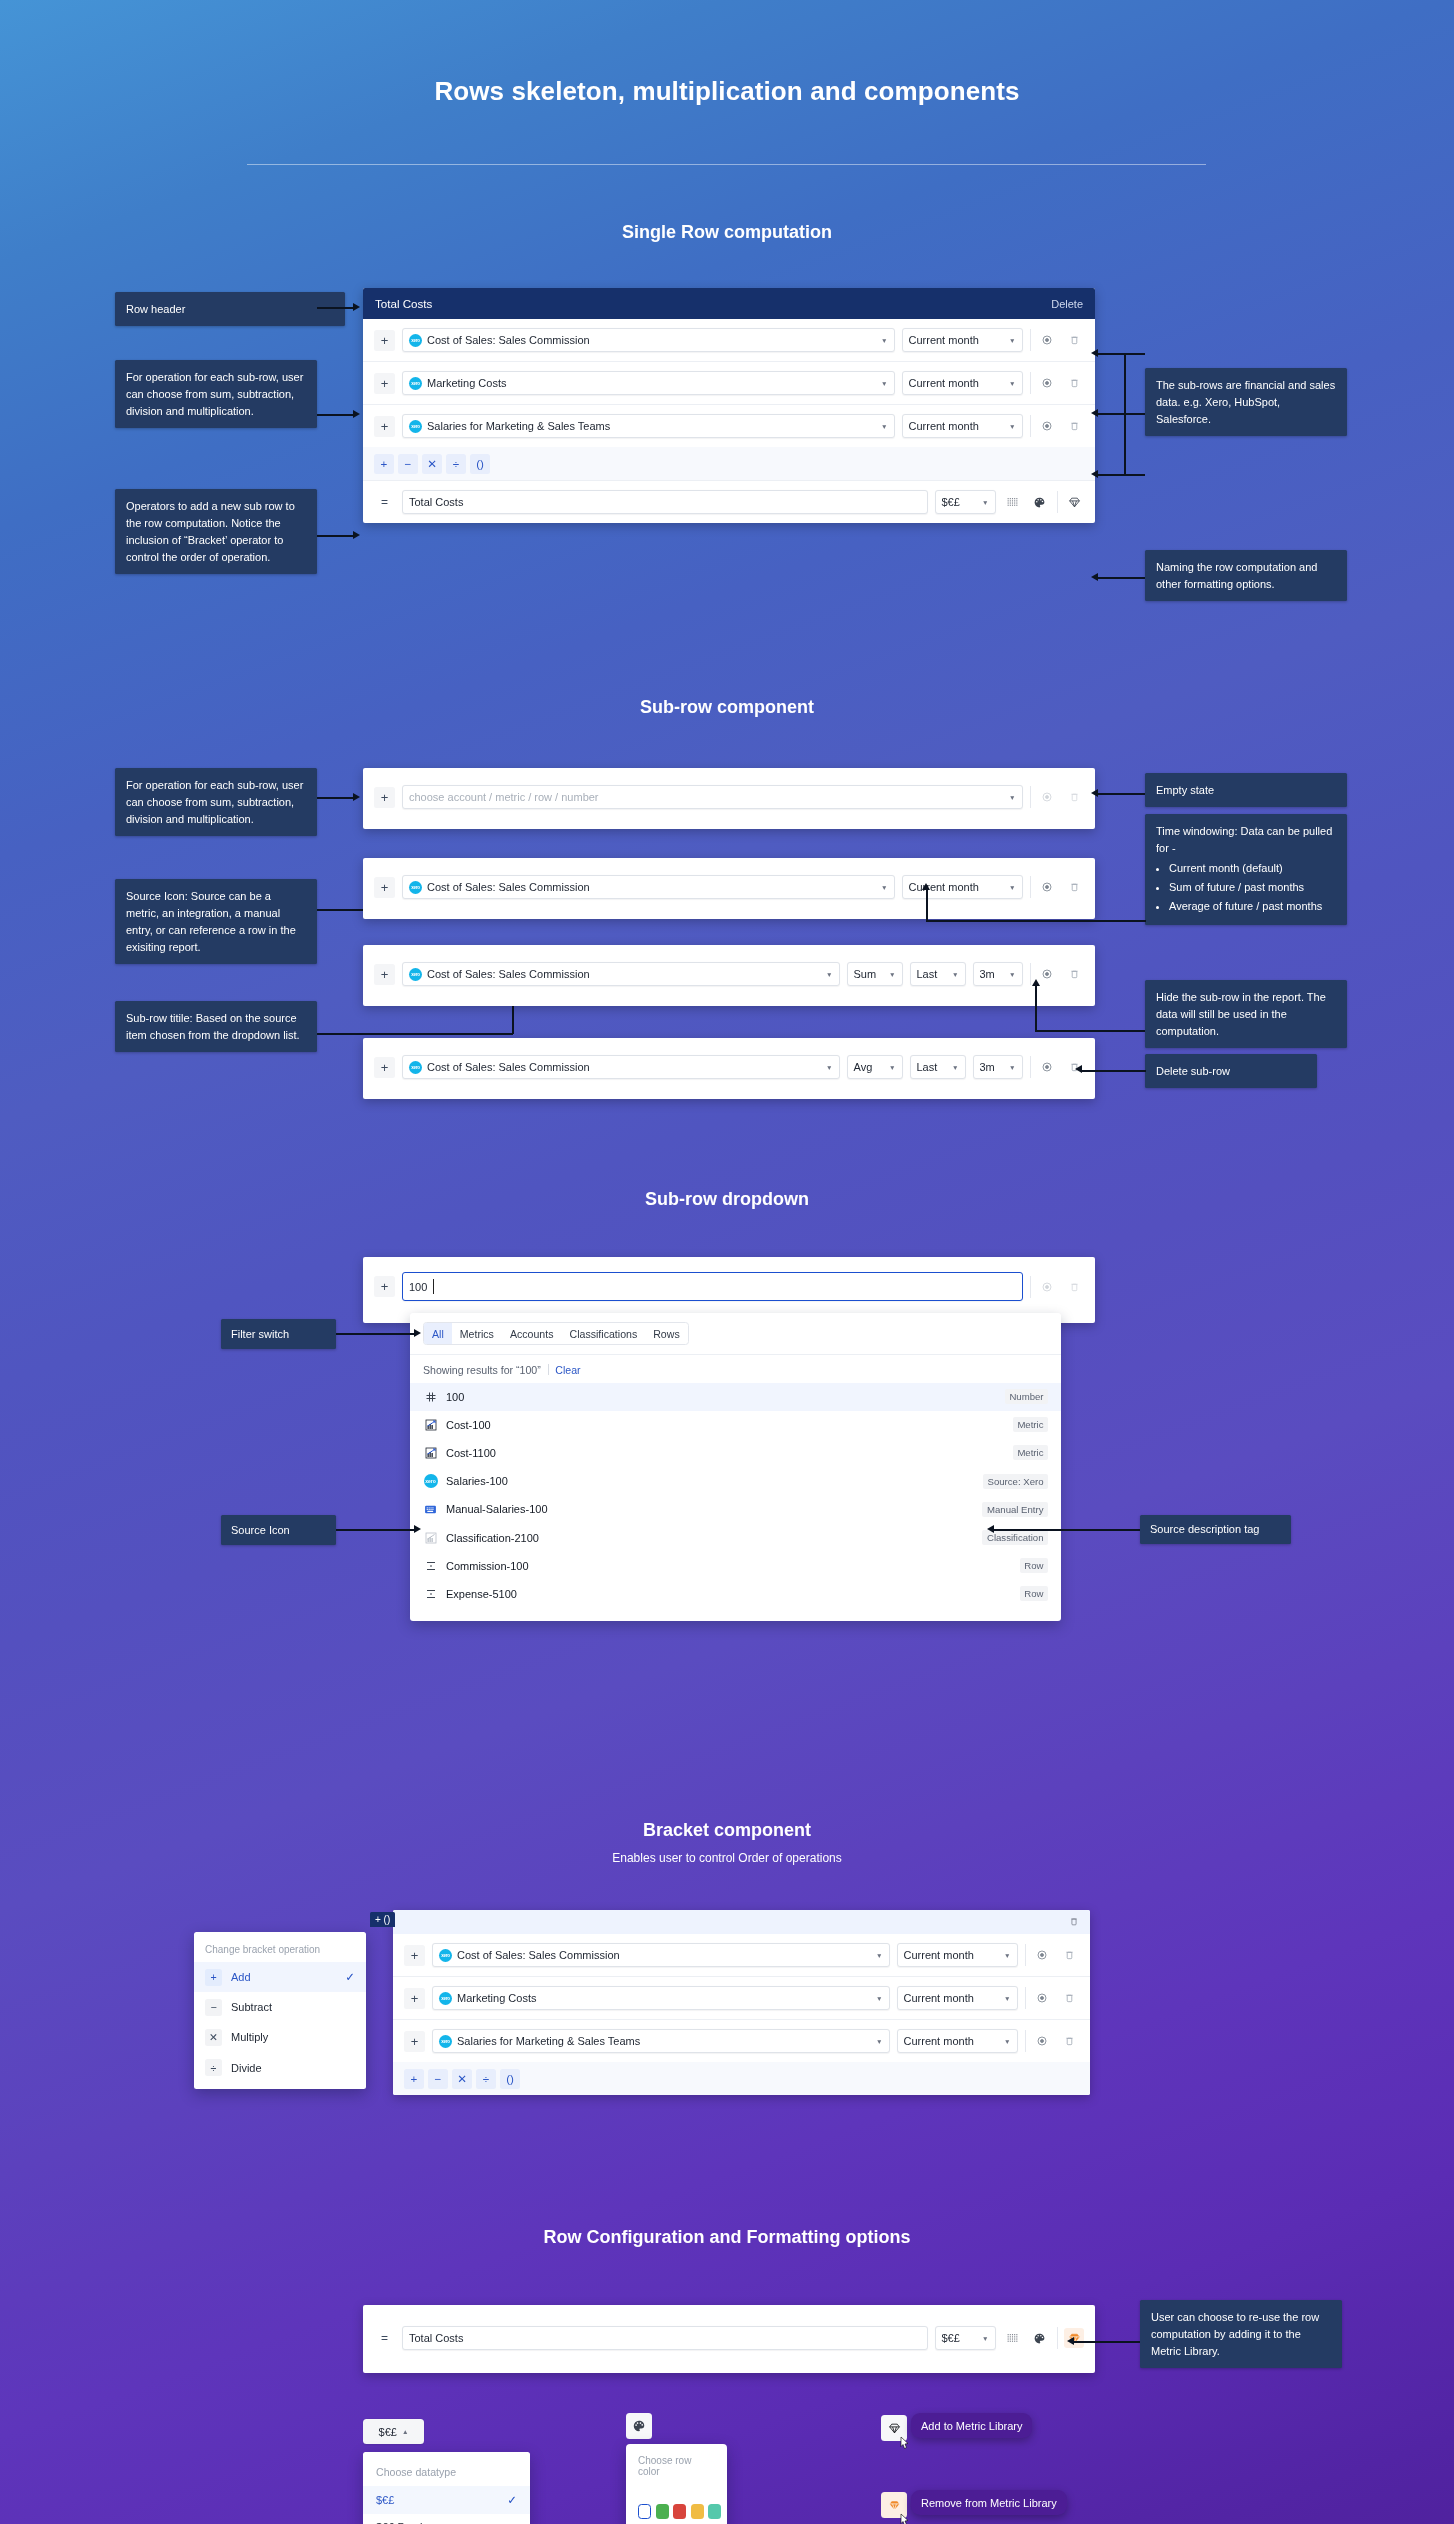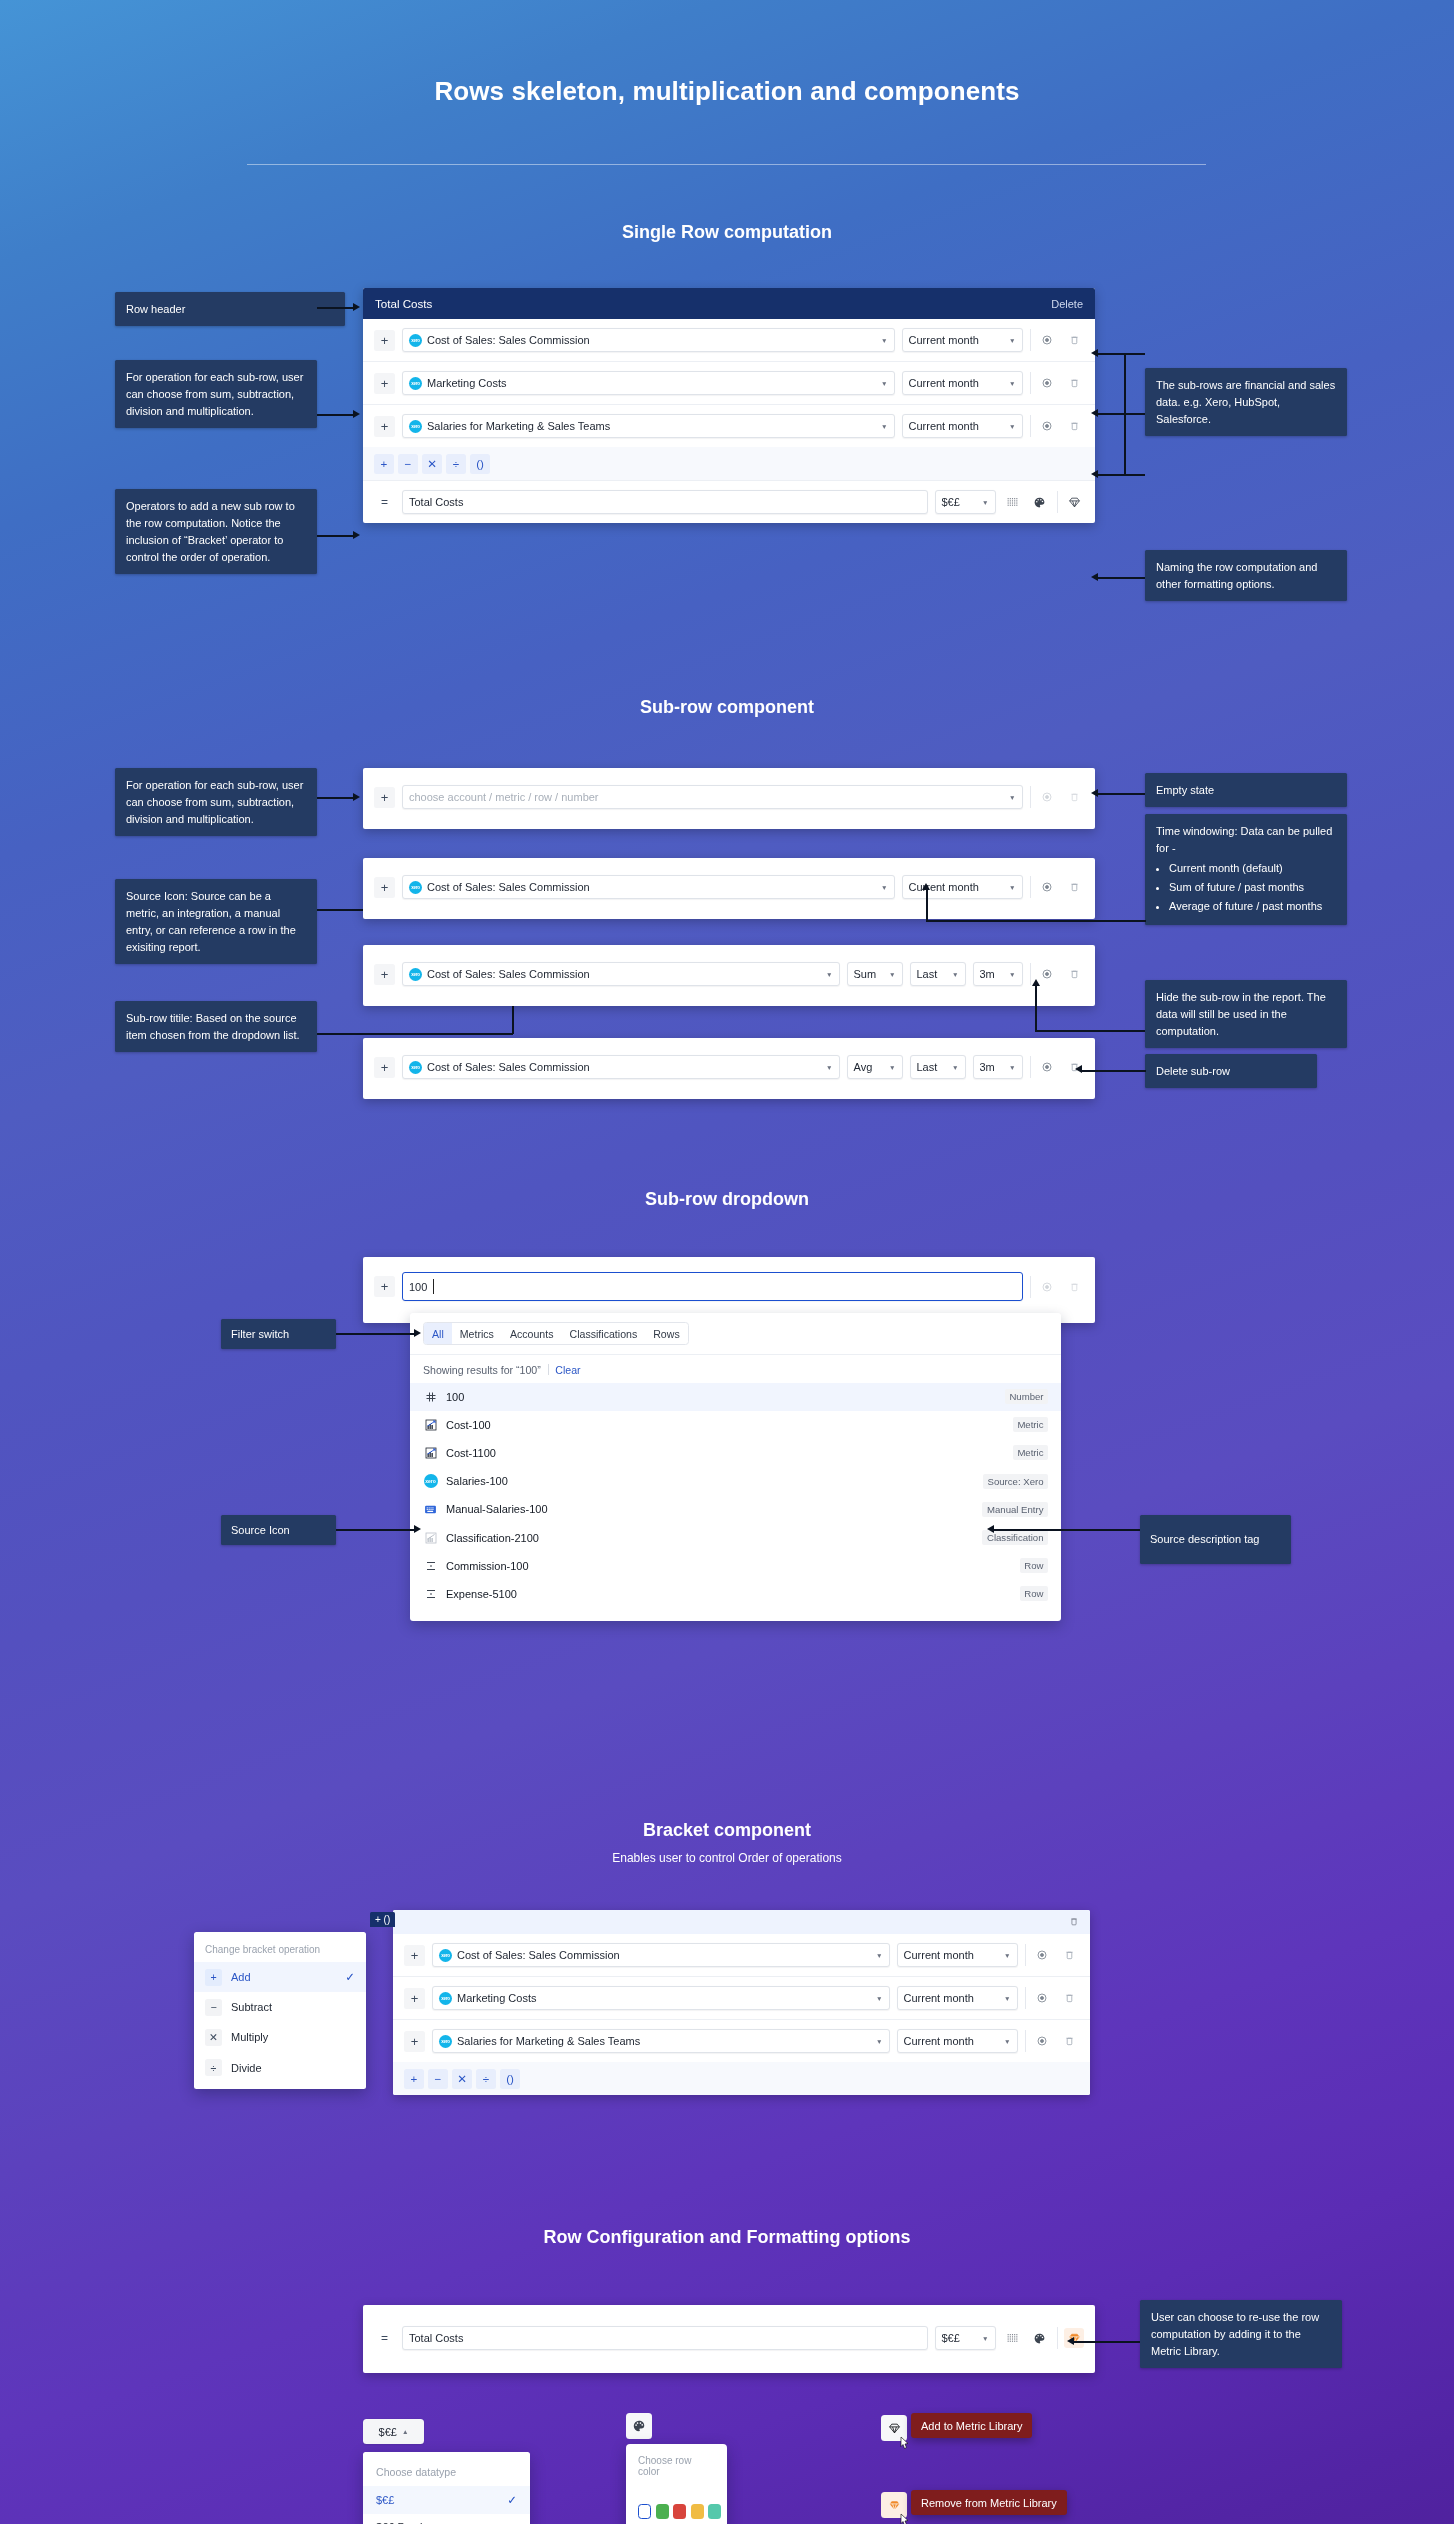--- a/index.html
+++ b/index.html
@@ -272,25 +272,25 @@
     padding: 11px 12px 13px 12px;
     width: 101px;
   }
   .cp-title { font-size: 10px; color: #9aa2ae; margin-bottom: 27px; }
   .cp-grid { display: grid; grid-template-columns: repeat(5, 1fr); gap: 4.5px; }
   .sw { width: 13px; height: 15px; border-radius: 3.5px; }
   .sw.none { background: #fff; border: 1.5px solid #1b4fcf; }
   
   .tip {
     position: absolute;
-    background: #7f1d1d;
+    background: #4c1d95;
     color: #fff;
     font-size: 11px;
     padding: 6.6px 10px;
-    border-radius: 3px;
+    border-radius: 9px;
     white-space: nowrap;
     box-shadow: 0 3px 9px rgba(0,0,0,0.3);
   }
   .tip-ico {
     position: absolute;
     width: 26px; height: 26px;
     background: #f7f8fa;
     border-radius: 3.5px;
     display: flex; align-items: center; justify-content: center;
   }
@@ -764,21 +764,21 @@
 </div>
 
 <div class="callout" style="left:221px; top:1319px; width:115px; padding:6.6px 10px;">Filter switch</div>
 <div class="conn h" style="left:336px; top:1333px; width:81px;"></div>
 <div class="arrow-r" style="left:414px; top:1329px;"></div>
 
 <div class="callout" style="left:221px; top:1515px; width:115px; padding:6.6px 10px;">Source Icon</div>
 <div class="conn h" style="left:336px; top:1529px; width:81px;"></div>
 <div class="arrow-r" style="left:414px; top:1525px;"></div>
 
-<div class="callout" style="left:1140px; top:1515px; width:151px; padding:16px 10px;">Source description tag</div>
+<div class="callout" style="left:1140px; top:1515px; width:151px; padding:6px 10px;">Source description tag</div>
 <div class="conn h" style="left:993px; top:1529px; width:147px;"></div>
 <div class="arrow-l" style="left:987px; top:1525px;"></div>
 
 <div class="section-title" style="top:1820px">Bracket component</div>
 <div class="section-sub" style="top:1851px">Enables user to control Order of operations</div>
 
 <div class="panel" style="left:393px; top:1910px; width:697px;">
   <div style="height:24px; background:#eef3fe; display:flex; align-items:center; justify-content:flex-end; padding:0 11px;">
     <span>
       <svg width="10" height="11" viewBox="0 0 24 24" fill="none" stroke="#6b7280" stroke-width="1.7">

